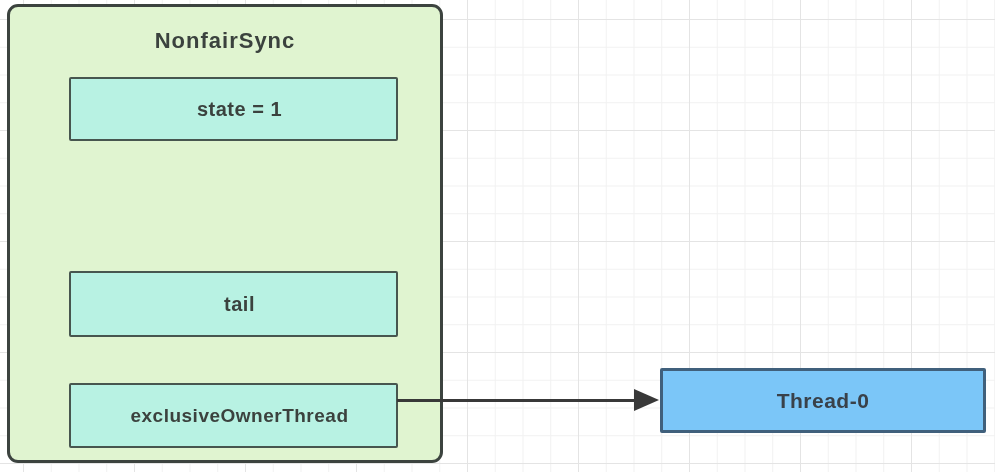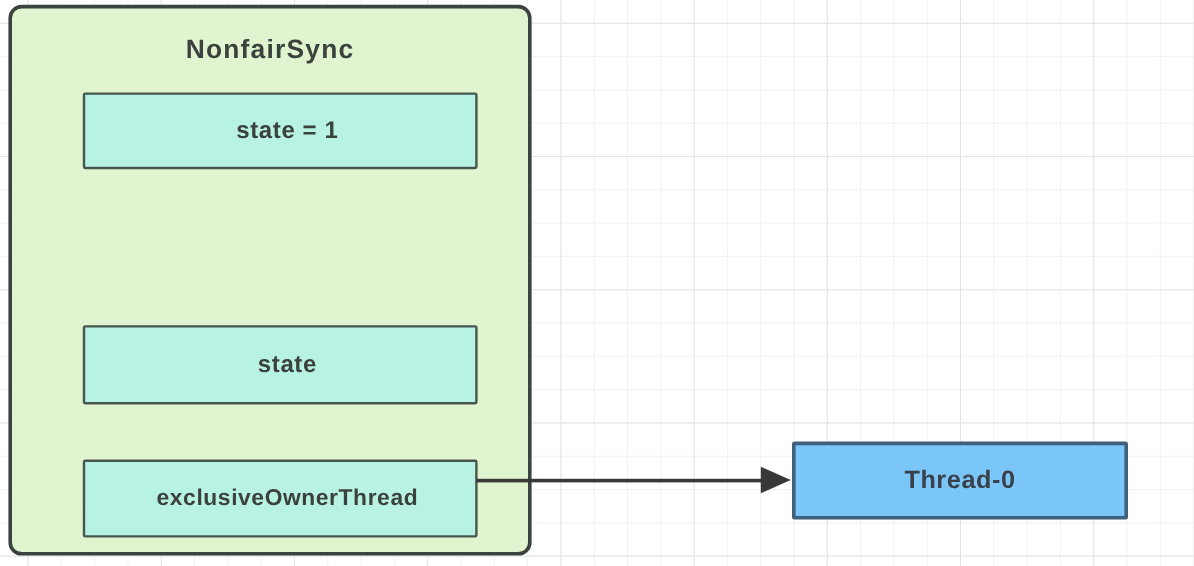--- a/index.html
+++ b/index.html
@@ -79,21 +79,21 @@
     width: 0;
     height: 0;
     border-top: 11px solid transparent;
     border-bottom: 11px solid transparent;
     border-left: 25px solid #383838;
   }
   .thread-node {
     position: absolute;
     left: 660px;
     top: 368px;
-    width: 280px;
+    width: 326px;
     height: 65px;
     box-sizing: border-box;
     background: #7bc6f8;
     border: 3px solid #40607c;
     border-radius: 2px;
     display: flex;
     align-items: center;
     justify-content: center;
     font-size: 21px;
     font-weight: bold;
@@ -109,21 +109,21 @@
   <div class="nonfairsync"></div>
 
   <div class="container-title">NonfairSync</div>
 
   <div class="field field-state">
     <span>state = 1</span>
   </div>
 
 
   <div class="field field-tail">
-    <span>state</span>
+    <span>tail</span>
   </div>
 
   <div class="field field-owner">
     <span>exclusiveOwnerThread</span>
   </div>
 
   <div class="arrow-line"></div>
   <div class="arrow-head"></div>
 
   <div class="thread-node">

